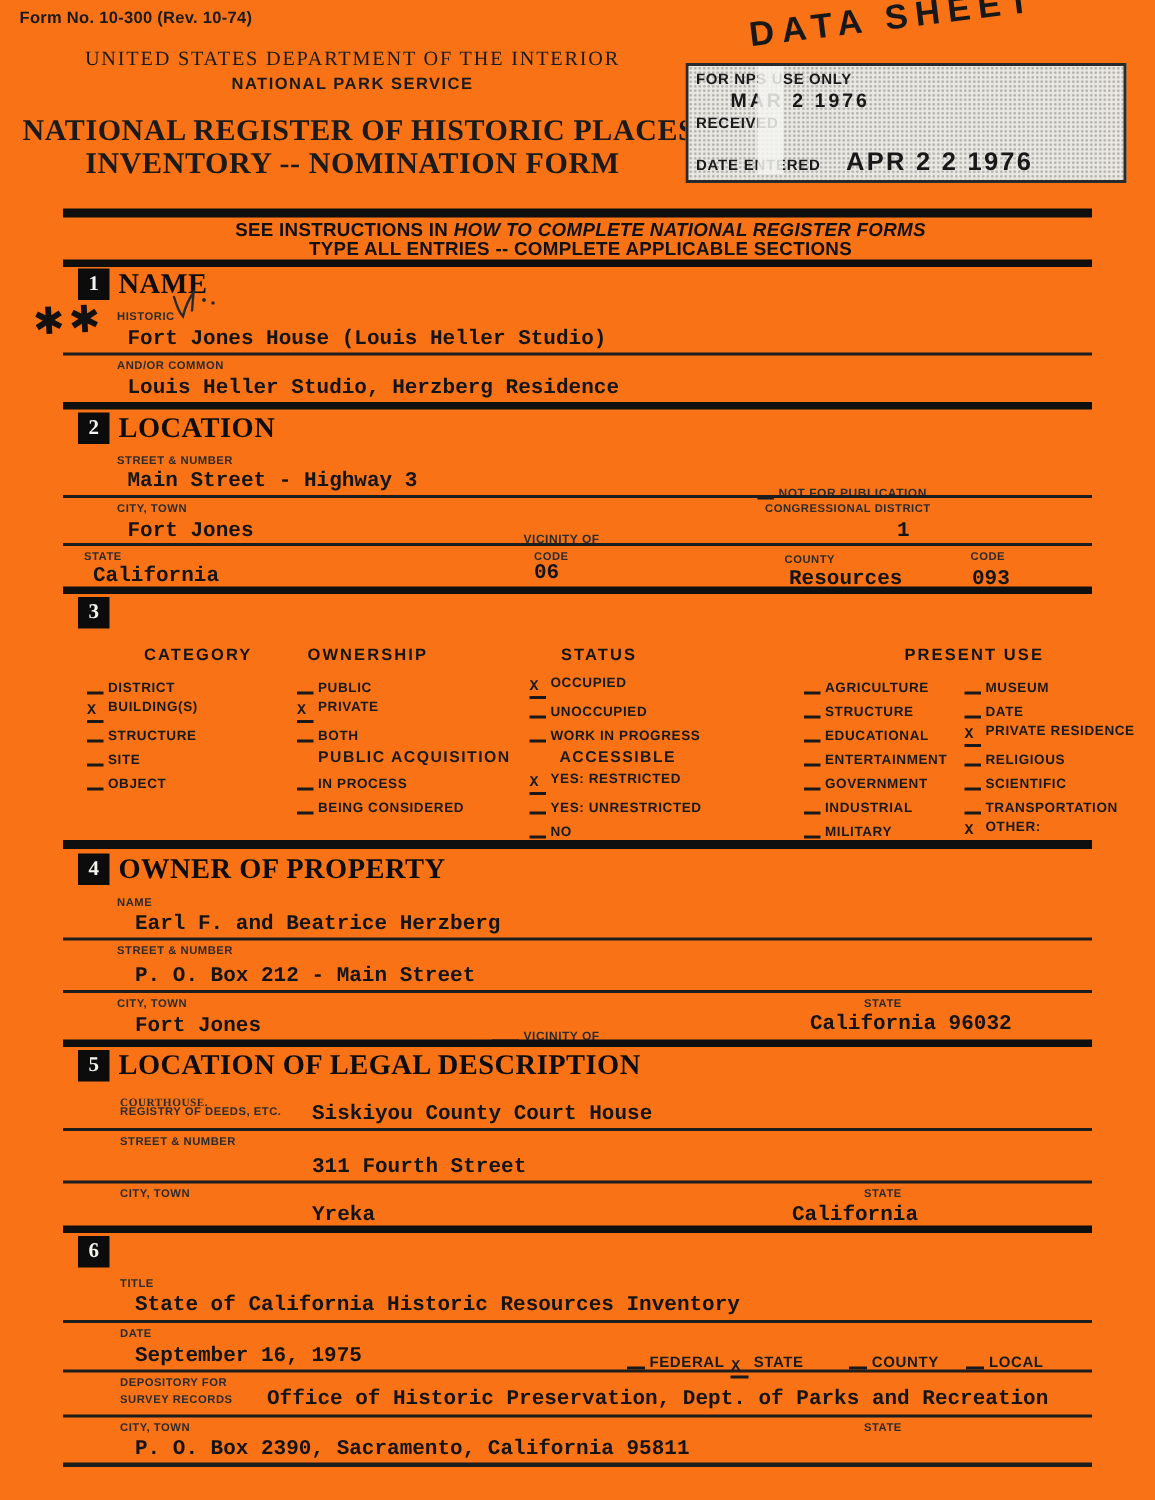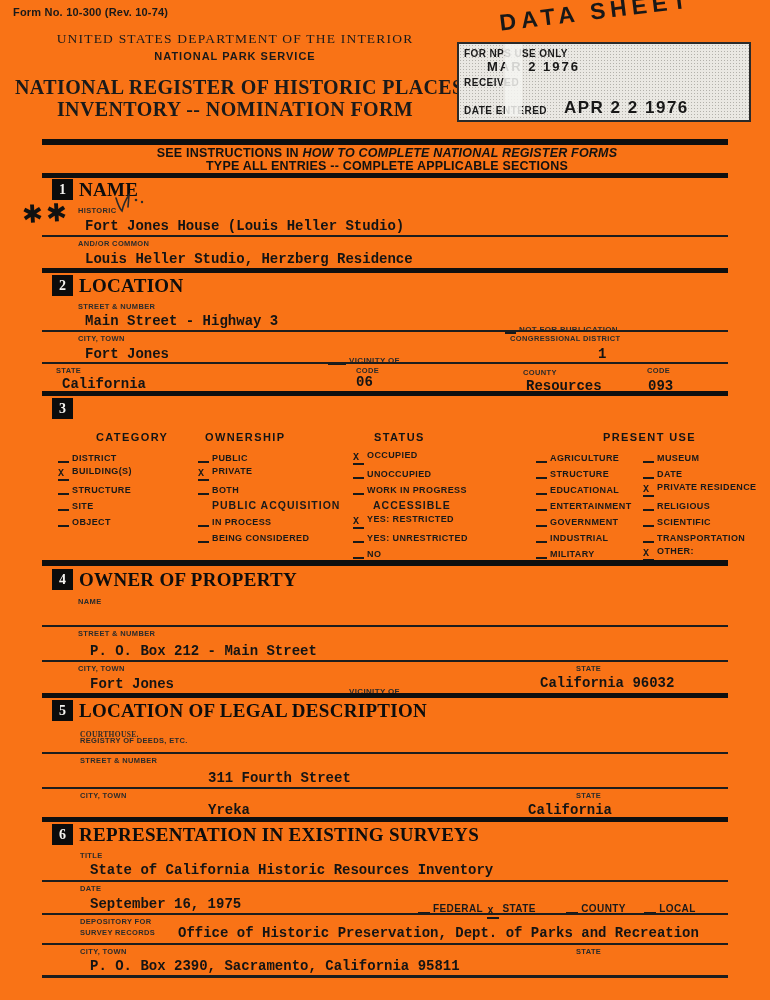--- a/index.html
+++ b/index.html
@@ -160,54 +160,55 @@
     <div class="cbi"><span class="mk"></span><span>TRANSPORTATION</span></div>
     <div class="cbi"><span class="mk">X</span><span>OTHER:</span></div>
   </div>
 
   <div class="bar" style="top:560px;height:6px;"></div>
 
   <div class="sq" style="left:52px;top:569px;">4</div>
   <div class="st" style="left:79px;top:570px;text-align:center;">OWNER OF PROPERTY</div>
 
   <div class="lab" style="left:78px;top:597px;">NAME</div>
+  <div class="val" style="left:90px;top:609px;">Earl F. and Beatrice Herzberg</div>
   <div class="ln" style="top:625px;"></div>
 
   <div class="lab" style="left:78px;top:629px;">STREET &amp; NUMBER</div>
   <div class="val" style="left:90px;top:644px;">P. O. Box 212 - Main Street</div>
   <div class="ln" style="top:660px;"></div>
 
   <div class="lab" style="left:78px;top:664px;">CITY, TOWN</div>
   <div class="lab" style="left:576px;top:664px;">STATE</div>
   <div class="val" style="left:90px;top:677px;">Fort Jones</div>
   <div class="abs" style="left:328px;top:680px;">
     <span class="mk w"></span><span class="lab" style="position:static;font-size:8px;">VICINITY OF</span>
   </div>
   <div class="val" style="left:540px;top:676px;">California 96032</div>
   <div class="bar" style="top:693px;height:5px;"></div>
 
   <div class="sq" style="left:52px;top:700px;">5</div>
   <div class="st" style="left:79px;top:701px;">LOCATION OF LEGAL DESCRIPTION</div>
 
   <div class="lab" style="left:80px;top:730px;font-family:Liberation Serif, serif;">COURTHOUSE.</div>
   <div class="lab" style="left:80px;top:736px;">REGISTRY OF DEEDS, ETC.</div>
+  <div class="val" style="left:208px;top:736px;">Siskiyou County Court House</div>
   <div class="ln" style="top:752px;"></div>
 
   <div class="lab" style="left:80px;top:756px;">STREET &amp; NUMBER</div>
   <div class="val" style="left:208px;top:771px;">311 Fourth Street</div>
   <div class="ln" style="top:787px;"></div>
 
   <div class="lab" style="left:80px;top:791px;">CITY, TOWN</div>
   <div class="lab" style="left:576px;top:791px;">STATE</div>
   <div class="val" style="left:208px;top:803px;">Yreka</div>
   <div class="val" style="left:528px;top:803px;">California</div>
   <div class="bar" style="top:817px;height:5px;"></div>
 
   <div class="sq" style="left:52px;top:824px;">6</div>
-  <div class="st" style="left:79px;top:825px;">REPRESENTATION IN EXISTING SURVEYS</div>
 
   <div class="lab" style="left:80px;top:851px;">TITLE</div>
   <div class="val" style="left:90px;top:863px;">State of California Historic Resources Inventory</div>
   <div class="ln" style="top:880px;"></div>
 
   <div class="lab" style="left:80px;top:884px;">DATE</div>
   <div class="val" style="left:90px;top:897px;">September 16, 1975</div>
   <div class="abs" style="left:418px;top:898px;">
     <span class="cklbl" style=""><span class="mk" style="min-width:12px;"></span><span>FEDERAL</span></span>
     <span class="cklbl" style="margin-right:26px;"><span class="mk" style="min-width:12px;">X</span><span>STATE</span></span>

